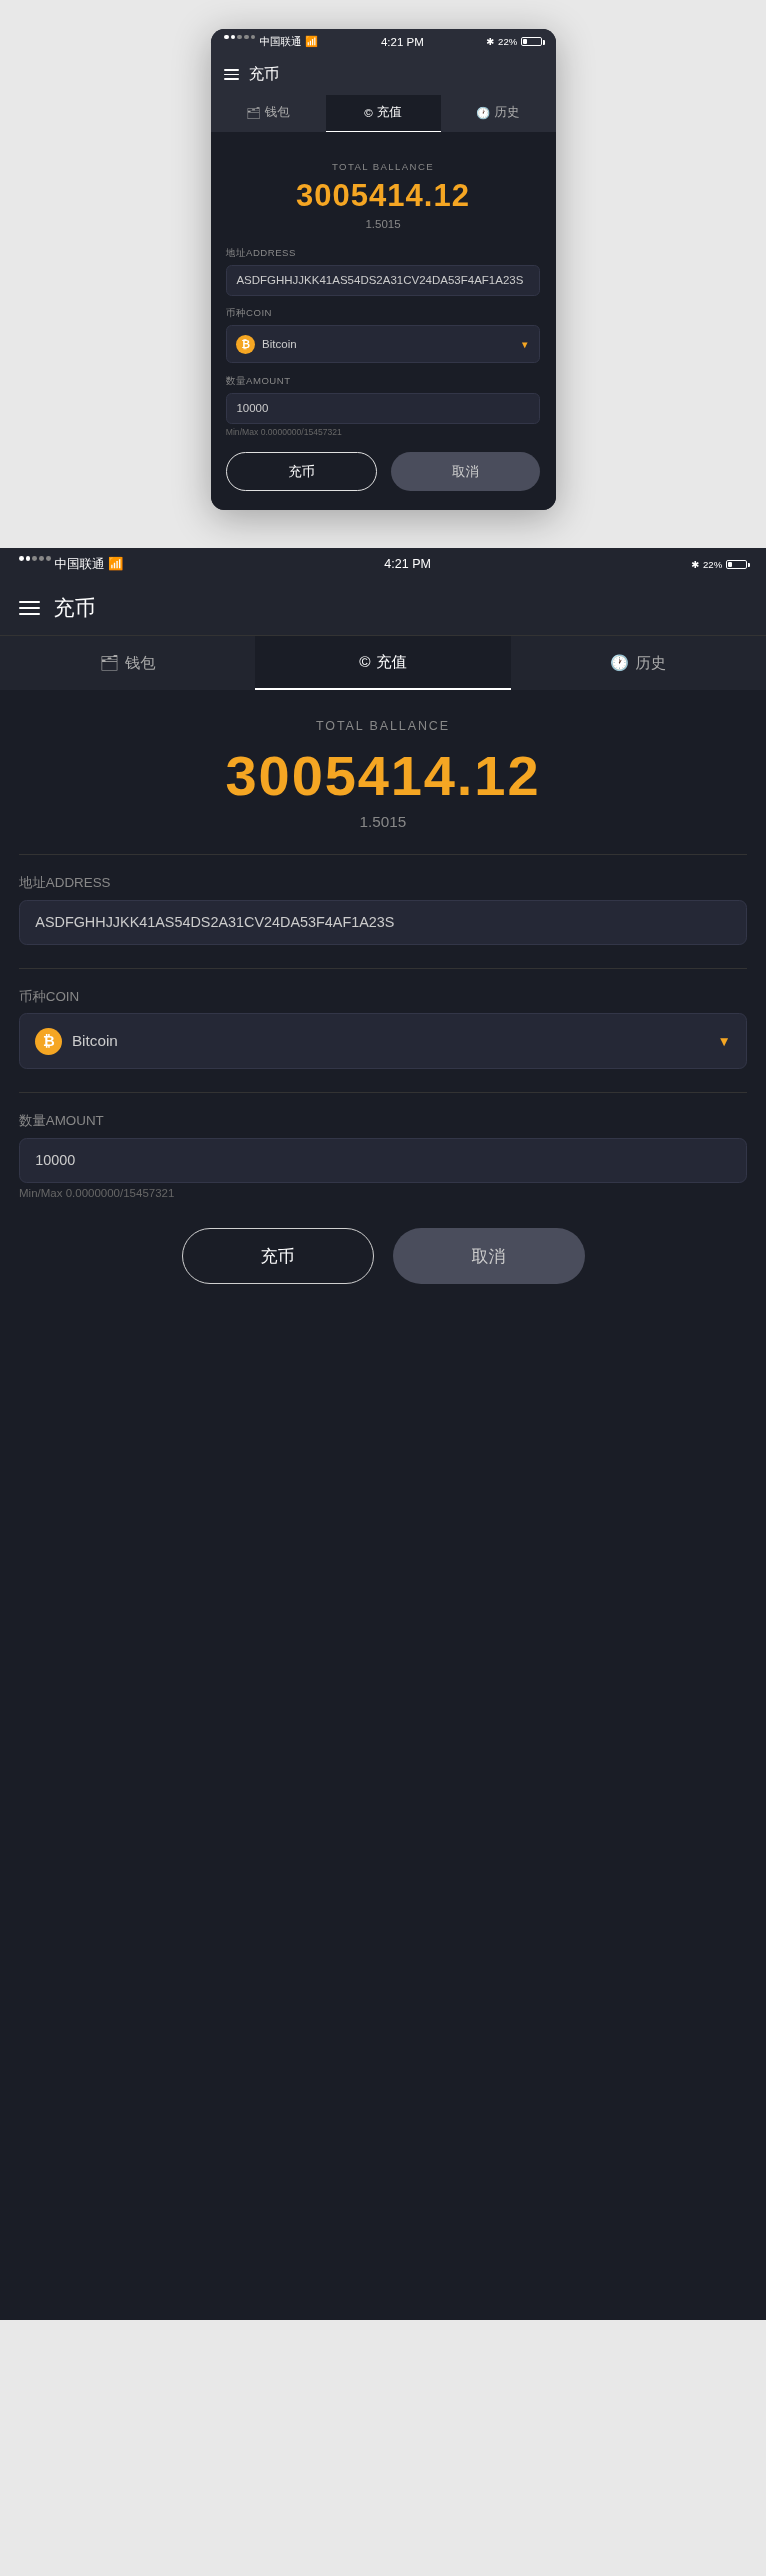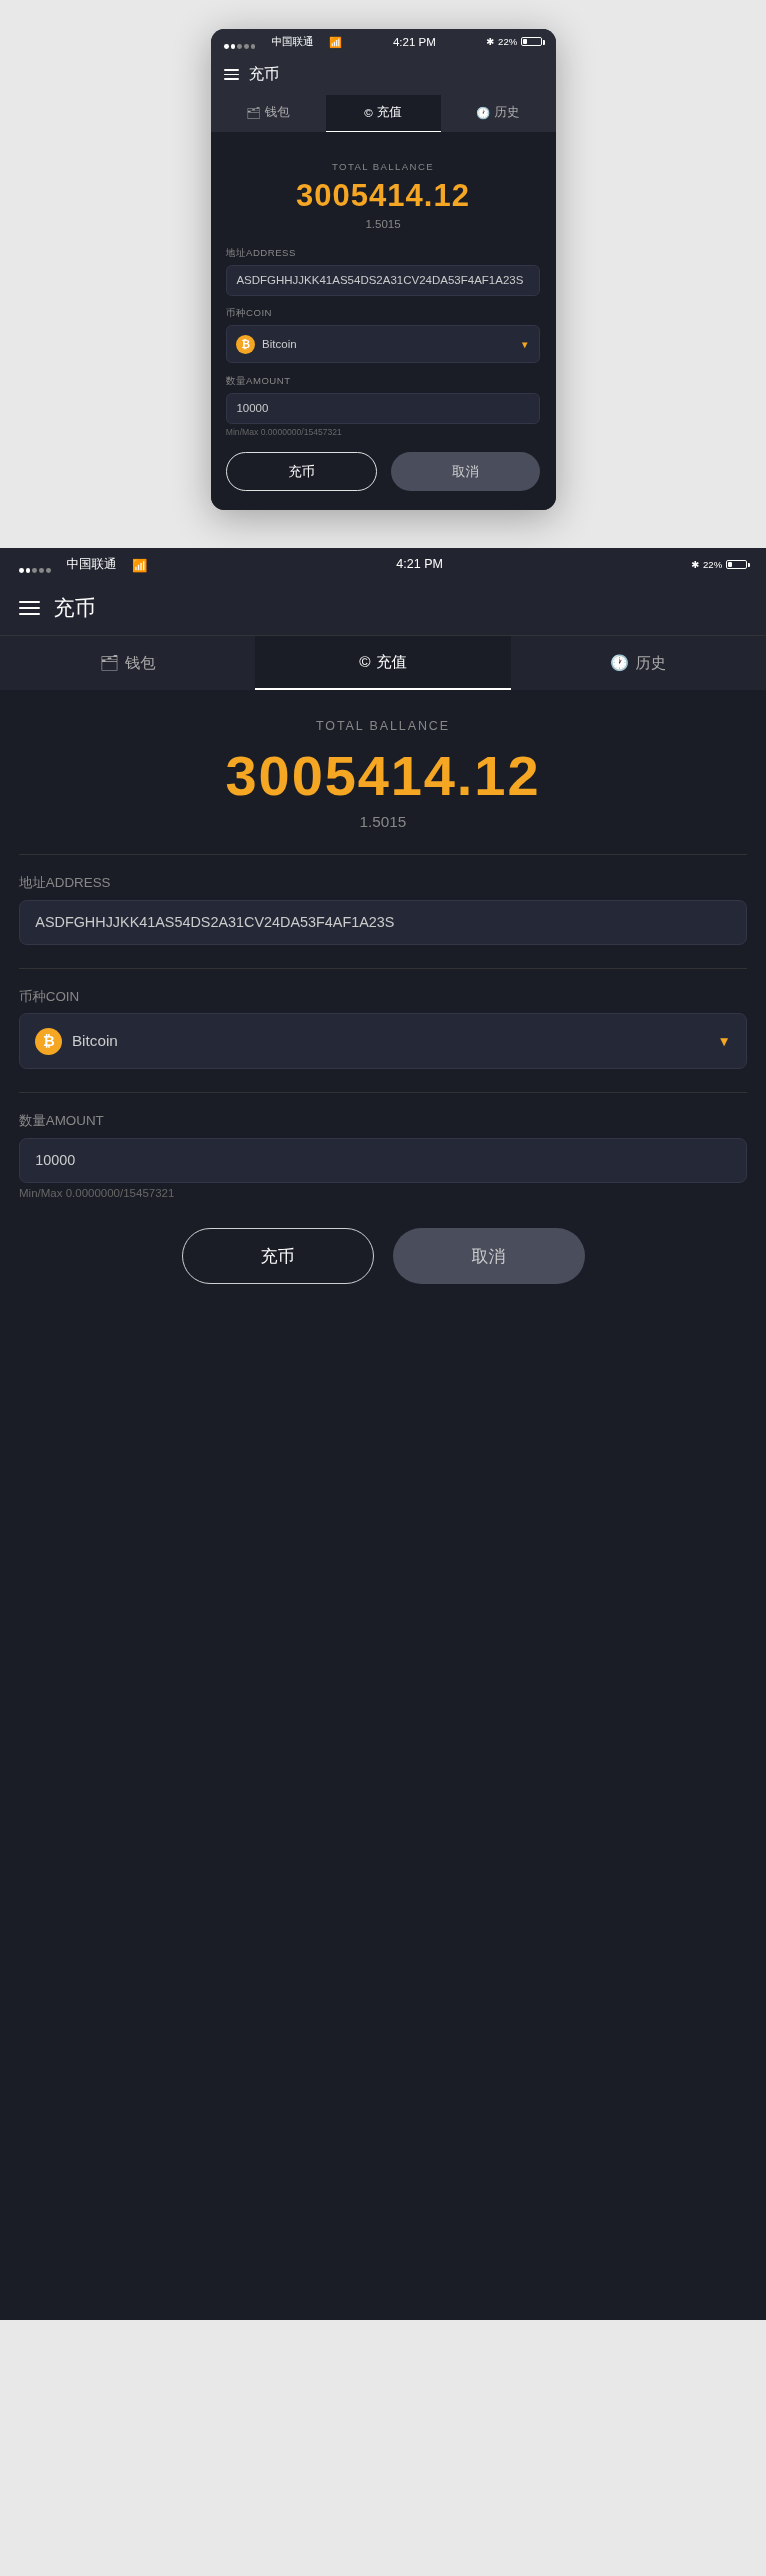--- a/index.html
+++ b/index.html
@@ -27,21 +27,21 @@
     
     .status-bar {
       background: #2a2d38;
       display: flex;
       justify-content: space-between;
       align-items: center;
       padding: 5.7px 13.4px;
       font-size: 10.5px;
       color: #ffffff;
     }
-    .status-left { display: flex; align-items: flex-end; gap: 16px; }
+    .status-left { display: flex; align-items: flex-start; gap: 4px; }
     .status-dots { display: flex; gap: 1.9px; }
     .status-dot { width: 4.8px; height: 4.8px; border-radius: 50%; background: #fff; }
     .status-dot.dim { background: #888; }
     .status-center { font-size: 11.5px; font-weight: 500; }
     .status-right { display: flex; align-items: center; gap: 3.8px; font-size: 9.6px; }
     .battery {
       width: 21px; height: 9.6px; border: 1.4px solid #fff; border-radius: 1.9px; position: relative;
       display: flex; align-items: center; padding: 1px;
     }
     .battery::after { content:''; position:absolute; right:-3.8px; top:1.9px; width:1.9px; height:4.8px; background:#fff; border-radius:0 1px 1px 0; }

